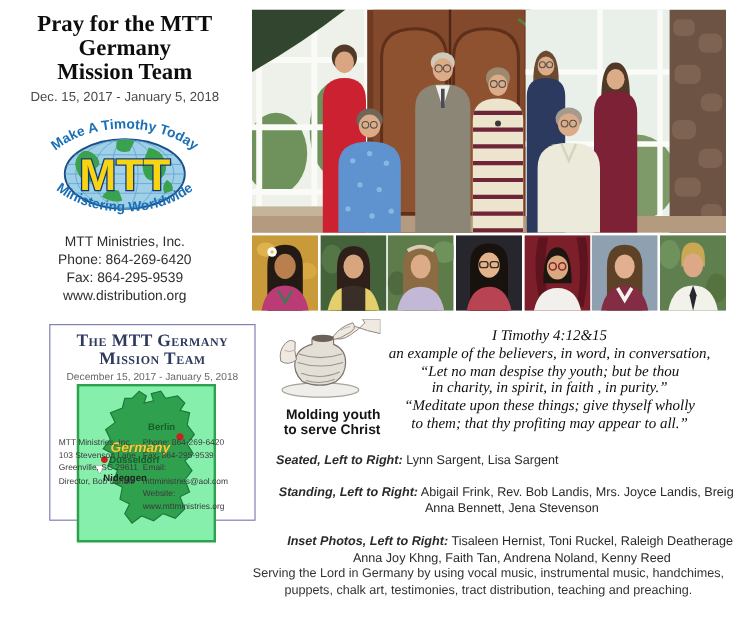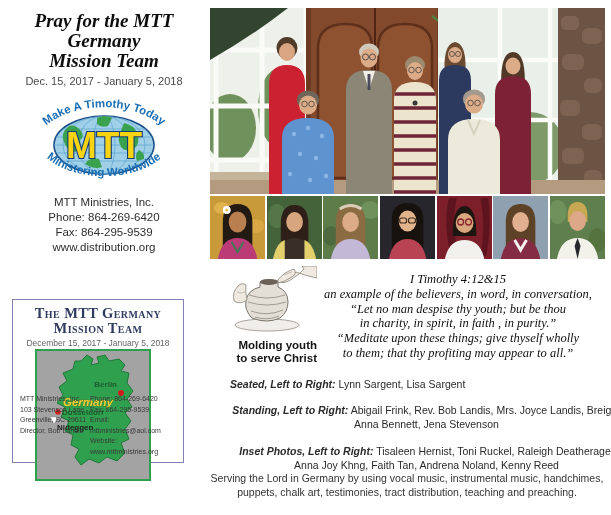--- a/index.html
+++ b/index.html
@@ -1,38 +1,38 @@
 <!DOCTYPE html>
 <html><head>
 <meta charset="utf-8">
 <style>
   html,body{margin:0;padding:0;background:#fff;}
   .card{position:relative;width:611px;height:515px;background:#ffffff;overflow:hidden;
         font-family:"Liberation Sans",sans-serif;color:#222;}
 
   
   .header{position:absolute;left:4px;top:11px;width:200px;text-align:center;}
-  .header-title{font-family:"Liberation Serif",serif;font-weight:bold;font-style:italic;
+  .header-title{font-family:"Liberation Serif",serif;font-weight:bold;
                 font-size:19px;line-height:1.06;color:#0d0d0d;}
   .header-date{margin-top:4px;font-size:11px;color:#4a4a4a;}
 
   .logo{position:absolute;left:27px;top:92px;width:154px;height:102px;}
 
   .contact{position:absolute;left:4px;top:195px;width:200px;text-align:center;
            font-size:11.5px;color:#2e2e2e;line-height:1.3;}
 
   
-  .team-box{position:absolute;left:12px;top:270px;width:172px;height:164px;
-            border:1.5px solid #8080b2;background:#fff;box-sizing:border-box;margin-top:29px;}
+  .team-box{position:absolute;left:41px;top:270px;width:172px;height:164px;
+            border:1.5px solid #8080b2;background:#fff;box-sizing:border-box;}
   .tb-title{margin-top:6px;text-align:center;font-family:"Liberation Serif",serif;
             font-variant:small-caps;font-weight:bold;font-size:14.5px;line-height:1.02;
             color:#2f3a5e;letter-spacing:.4px;}
   .tb-date{text-align:center;font-size:8.5px;color:#666;margin-top:2px;}
   .tb-map{position:absolute;left:22px;top:49px;width:112px;height:128px;
-          border:2px solid #2fa04e;background:#a3a3a3;box-sizing:content-box;text-align:right;}
+          border:2px solid #2fa04e;background:#86efac;box-sizing:content-box;text-align:right;}
   .tb-footer{position:absolute;left:7px;bottom:5px;width:158px;display:flex;
              font-size:7px;color:#3a3a3a;line-height:1.5;text-align:left;}
   .tb-footer-left{width:70px;}
   .tb-footer-right{flex:1;}
 
   
   .photo{position:absolute;left:210px;top:8px;width:395px;height:186px;}
   .portraits{position:absolute;left:210px;top:196px;width:395px;height:63px;
              display:flex;gap:1.5px;}
   .portrait{flex:1;min-width:0;}

